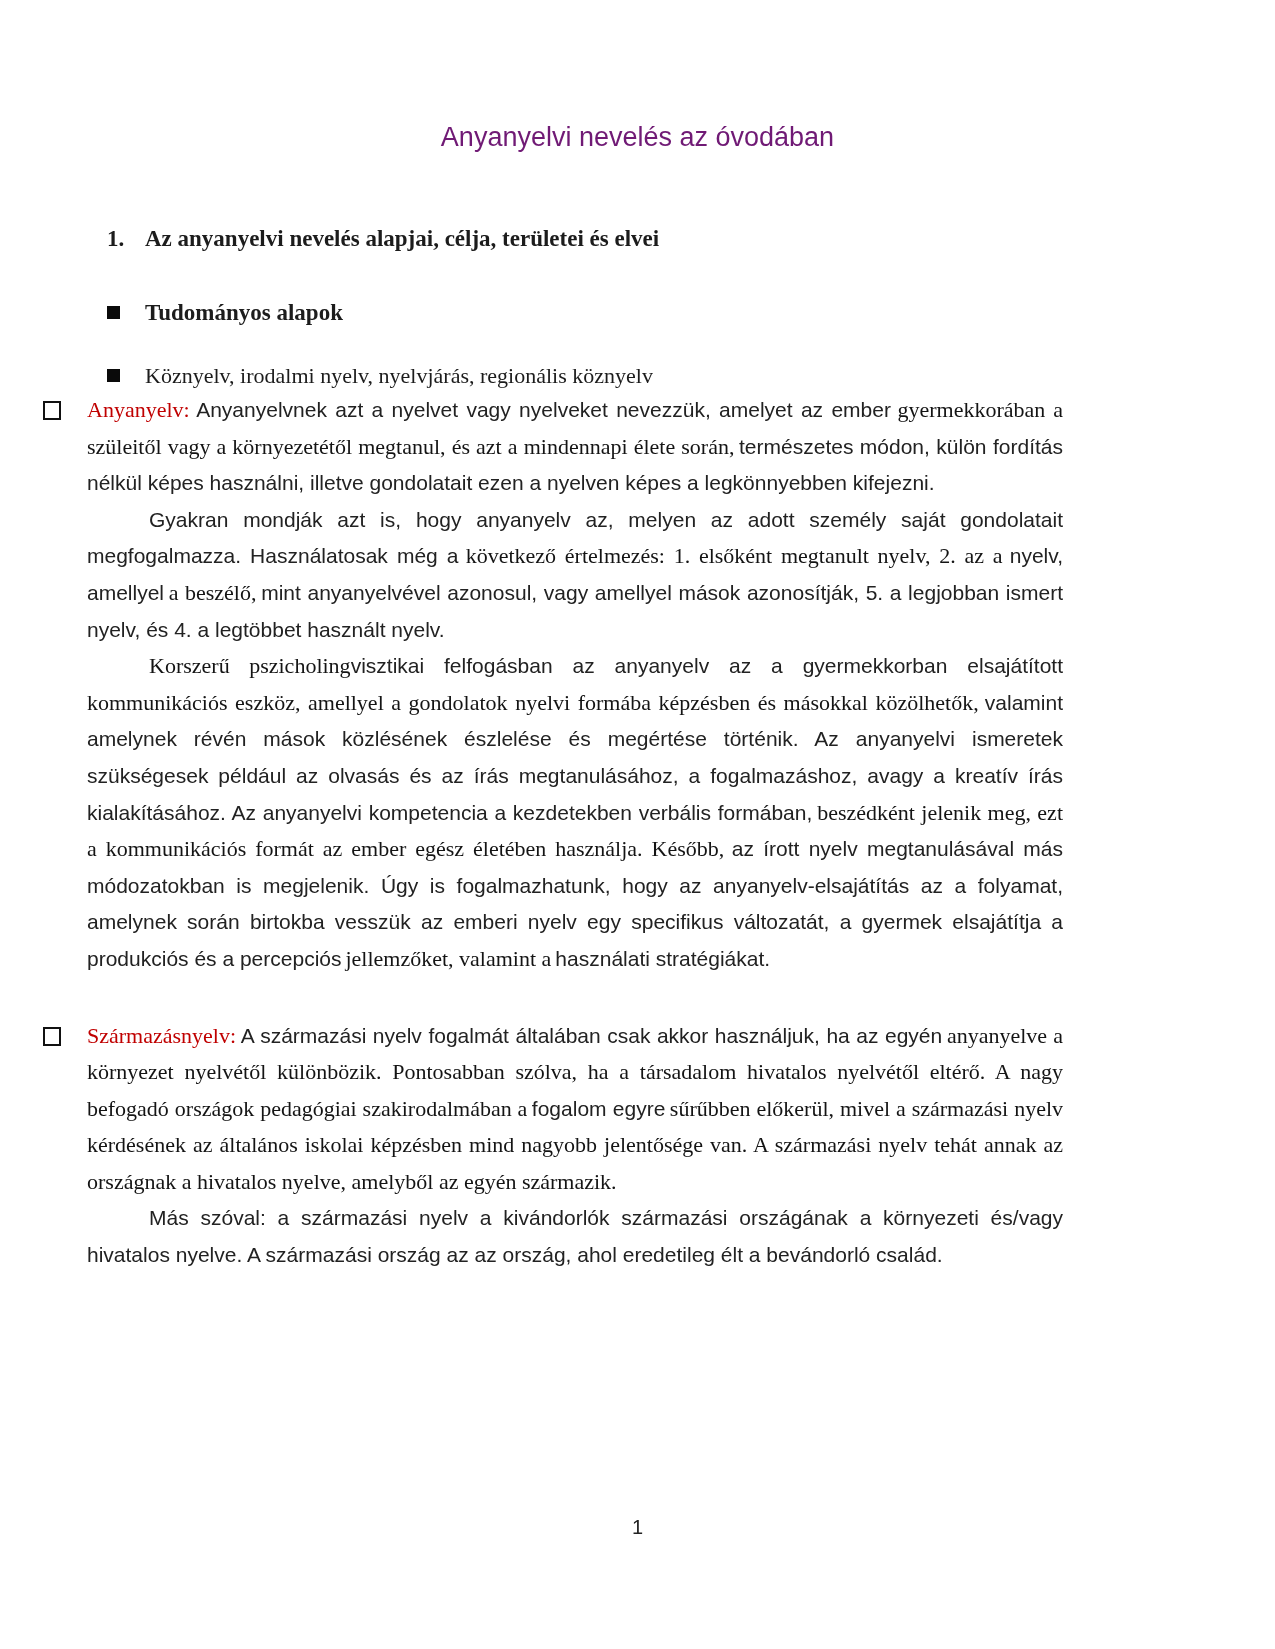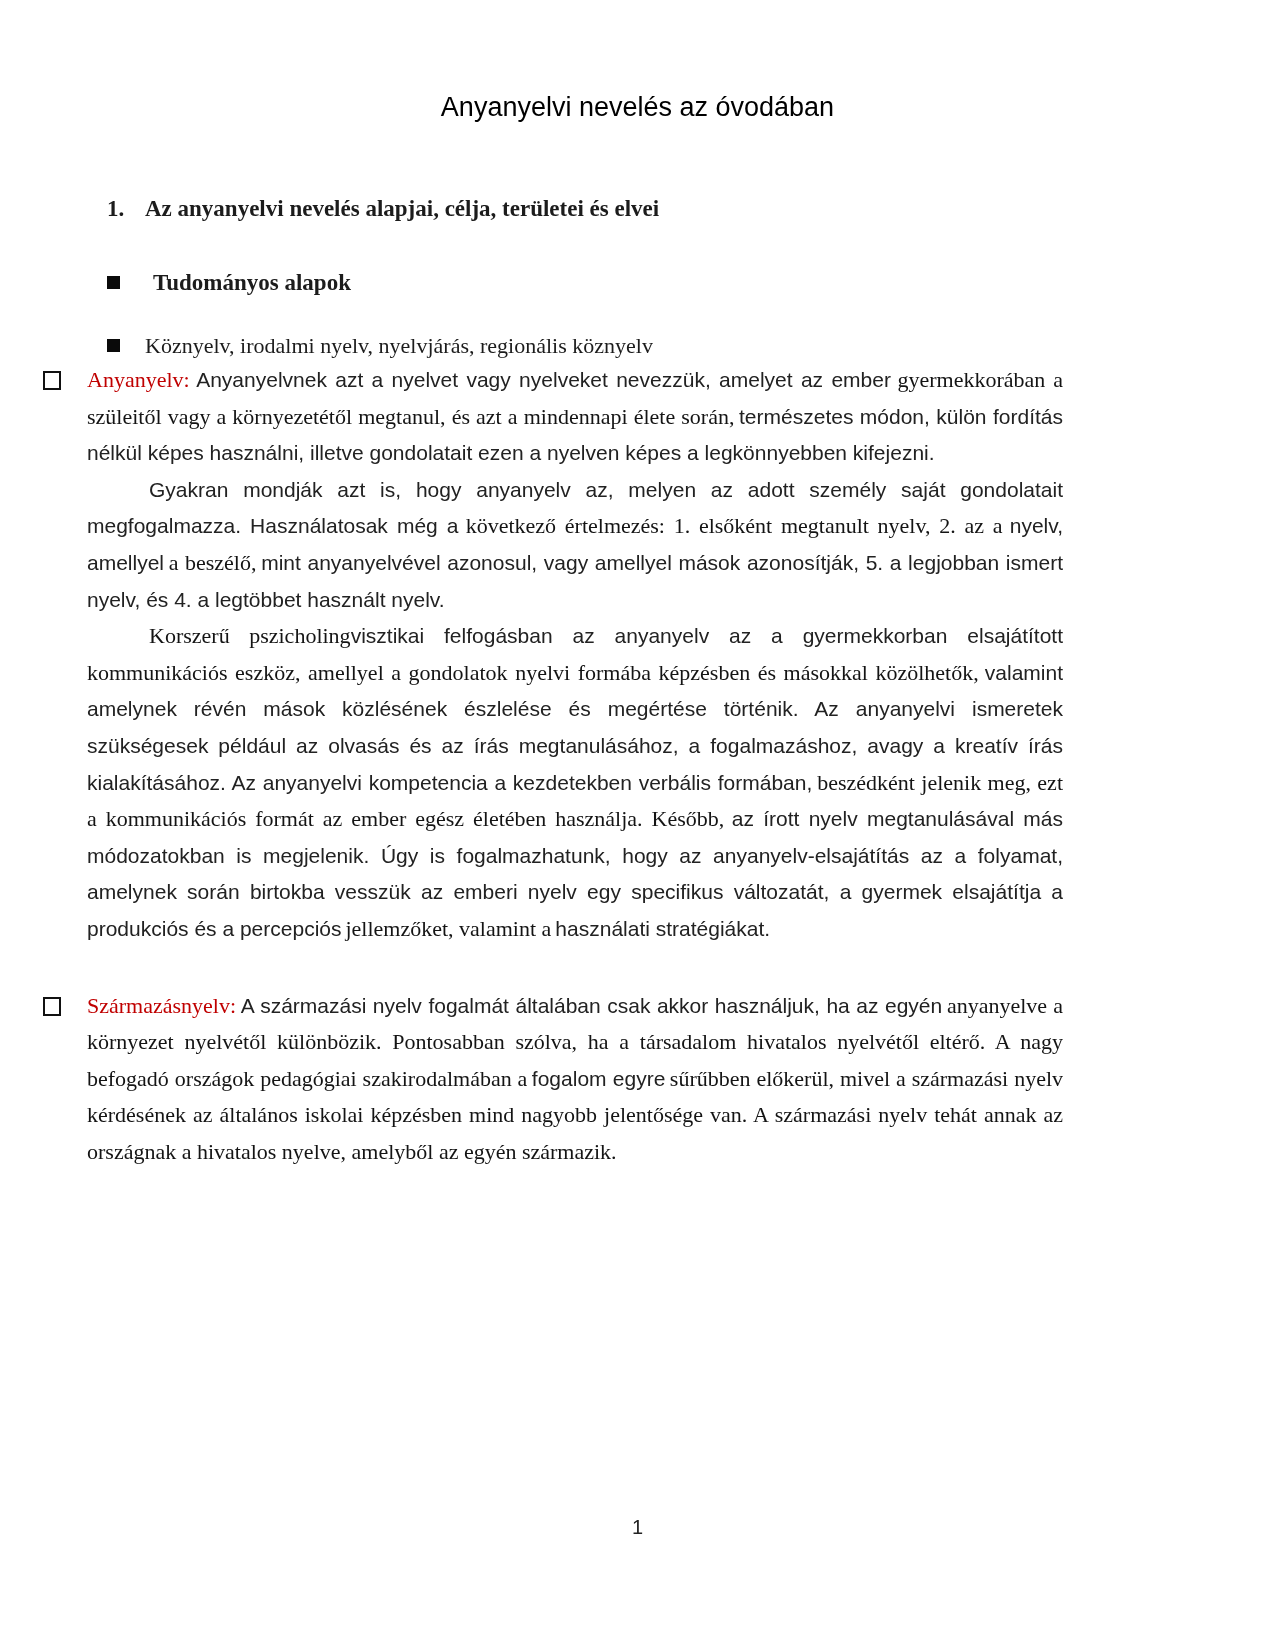--- a/index.html
+++ b/index.html
@@ -5,43 +5,43 @@
   html, body { margin:0; padding:0; background:#ffffff; }
   .page {
     position:relative;
     width:1275px; height:1649px;
     background:#ffffff;
     color:#1c1c1c;
     overflow:hidden;
     font-family:"Liberation Serif", serif;
   }
   .doc-title{
-    padding-top:90px;
+    padding-top:120px;
     text-align:center;
     font-family:"Liberation Sans", sans-serif;
     font-size:27px;
-    color:#000000;
+    color:#701a75;
     line-height:34px;
   }
   .h1row{
     margin:70px 0 0 107px;
     display:flex;
     font-family:"Liberation Serif", serif;
     font-weight:bold;
     font-size:23px;
     line-height:30px;
   }
   .h1row .num{ width:38px; flex:0 0 38px; }
   .bullet-row{
     margin-left:107px;
     display:flex;
     font-size:22px;
     line-height:34.5px;
   }
-  .bullet-row.bold{ font-weight:bold; font-size:23px; margin-top:42px;gap:8px; }
+  .bullet-row.bold{ font-weight:bold; font-size:23px; margin-top:42px; }
   .bullet-row.first-plain{ margin-top:28px; }
   .marker-cell{ width:38px; flex:0 0 38px; position:relative; }
   .sqfill{
     position:absolute; left:0; top:10px;
     width:13px; height:13px; background:#0a0a0a;
   }
   .defs{
     margin-left:87px;
     width:976px;
     text-align:justify;
@@ -128,18 +128,21 @@
 
     <p class="def gap">
       <span class="osq"></span>
       <span class="term">Származásnyelv:</span>
       <span class="sans">A származási nyelv fogalmát általában csak akkor használjuk, ha az egyén</span>
       <span class="serif">anyanyelve a környezet nyelvétől különbözik. Pontosabban szólva, ha a társadalom hivatalos nyelvétől eltérő. A nagy befogadó országok pedagógiai szakirodalmában a</span>
       <span class="sans">fogalom egyre</span>
       <span class="serif">sűrűbben előkerül, mivel a származási nyelv kérdésének az általános iskolai képzésben mind nagyobb jelentősége van. A származási nyelv tehát annak az országnak a hivatalos nyelve, amelyből az egyén származik.</span>
     </p>
 
+    <p class="cont">
+      <span class="sans">Más szóval: a származási nyelv a kivándorlók származási országának a környezeti és/vagy hivatalos nyelve. A származási ország az az ország, ahol eredetileg élt a bevándorló család.</span>
+    </p>
 
   </div>
 
   <div class="page-num">1</div>
 
 </div>
 
 </body></html>

